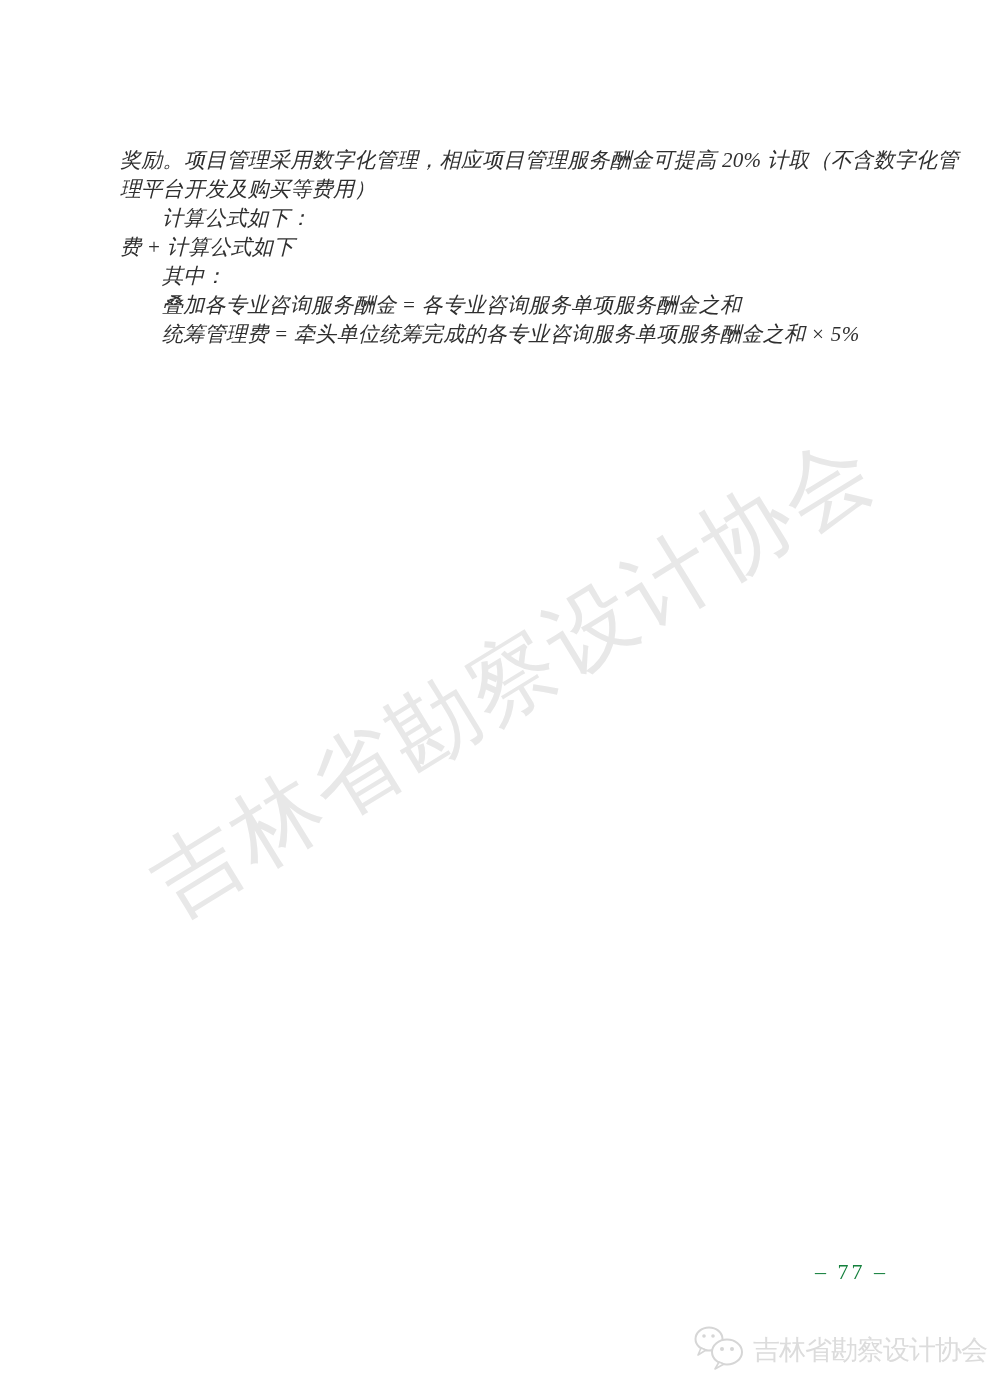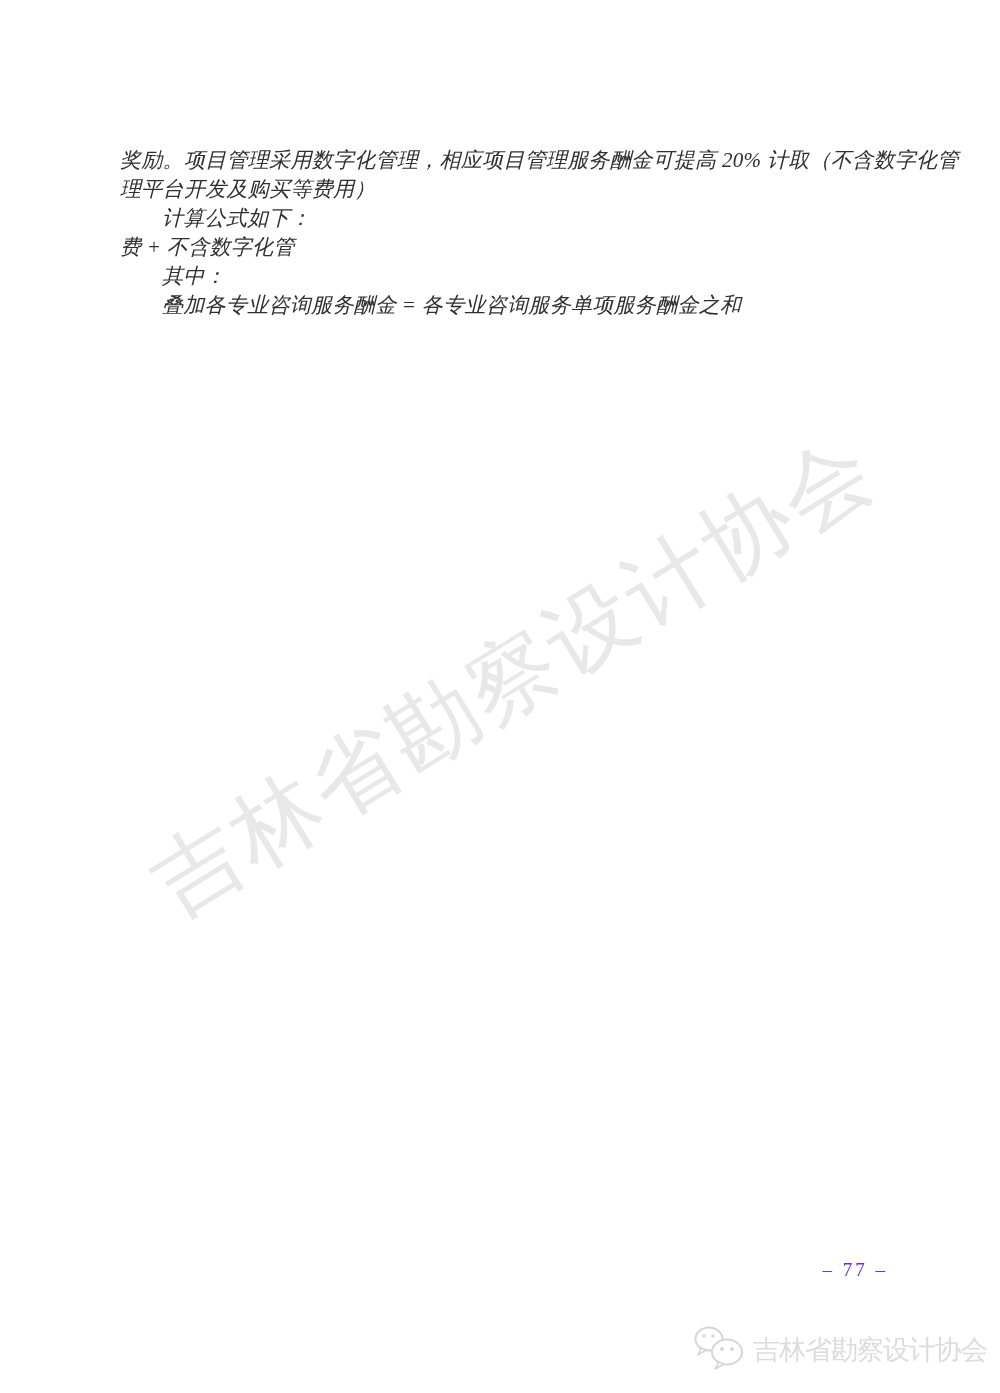--- a/index.html
+++ b/index.html
@@ -36,23 +36,23 @@
     line-height: 29px;
     letter-spacing: 0.3px;
     color: #2f2f2f;
   }
   .line { white-space: nowrap; font-style: italic; }
   .line.indent { padding-left: 42px; }
   .page-number {
     position: absolute;
     top: 1259px;
     right: 112px;
-    font-size: 19px;
+    font-size: 22px;
     letter-spacing: 3px;
-    color: #6d28d9;
+    color: #15803d;
     white-space: nowrap;
   }
   .footer {
     position: absolute;
     left: 692px;
     top: 1324px;
     display: flex;
     align-items: center;
     gap: 7px;
   }
@@ -70,23 +70,24 @@
 <body>
 
 <div class="page">
 
   <div class="watermark">吉林省勘察设计协会</div>
 
   <div class="doc-lines">
     <div class="line">奖励。项目管理采用数字化管理，相应项目管理服务酬金可提高 20% 计取（不含数字化管</div>
     <div class="line">理平台开发及购买等费用）</div>
     <div class="line indent">计算公式如下：</div>
-    <div class="line">费 + 不含数字化管</div>
+    <div class="line">费 + 计算公式如下</div>
     <div class="line indent">其中：</div>
     <div class="line indent">叠加各专业咨询服务酬金 = 各专业咨询服务单项服务酬金之和</div>
+    <div class="line indent">统筹管理费 = 牵头单位统筹完成的各专业咨询服务单项服务酬金之和 × 5%</div>
   </div>
 
   <div class="page-number">– 77 –</div>
 
   <div class="footer">
     <span class="logo">
       <svg width="54" height="48" viewBox="0 0 54 48" fill="none" xmlns="http://www.w3.org/2000/svg">
 
         <ellipse cx="17" cy="15" rx="13.5" ry="11.5" stroke="#d6d6d6" stroke-width="2" fill="#ffffff"></ellipse>
         <path d="M9 24 L6 31 L14 26 Z" fill="#ffffff" stroke="#d6d6d6" stroke-width="1.6" stroke-linejoin="round"></path>

